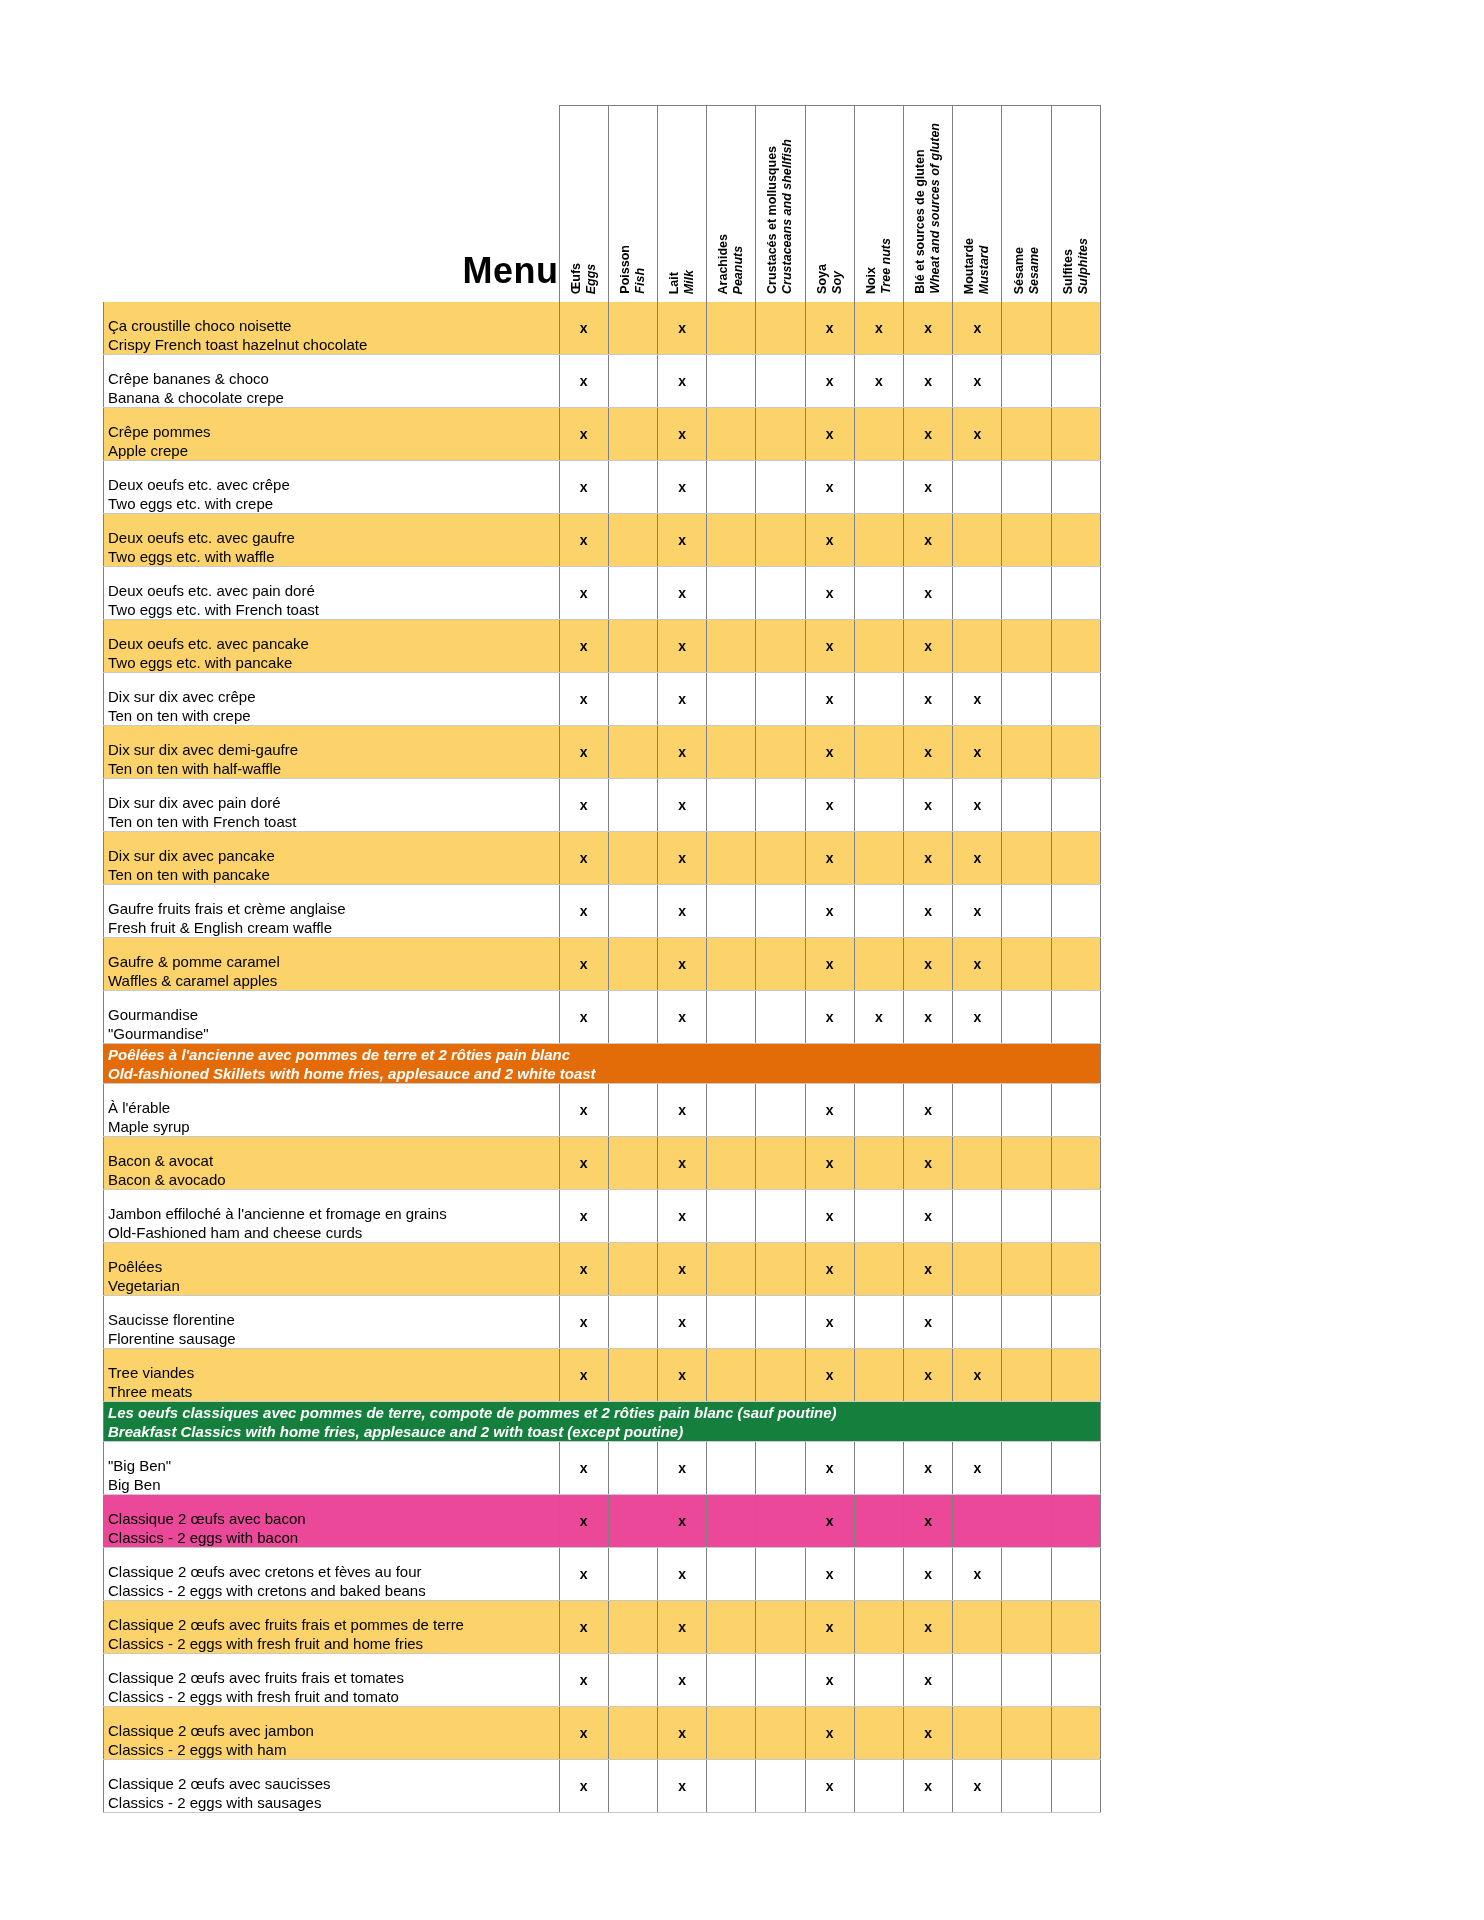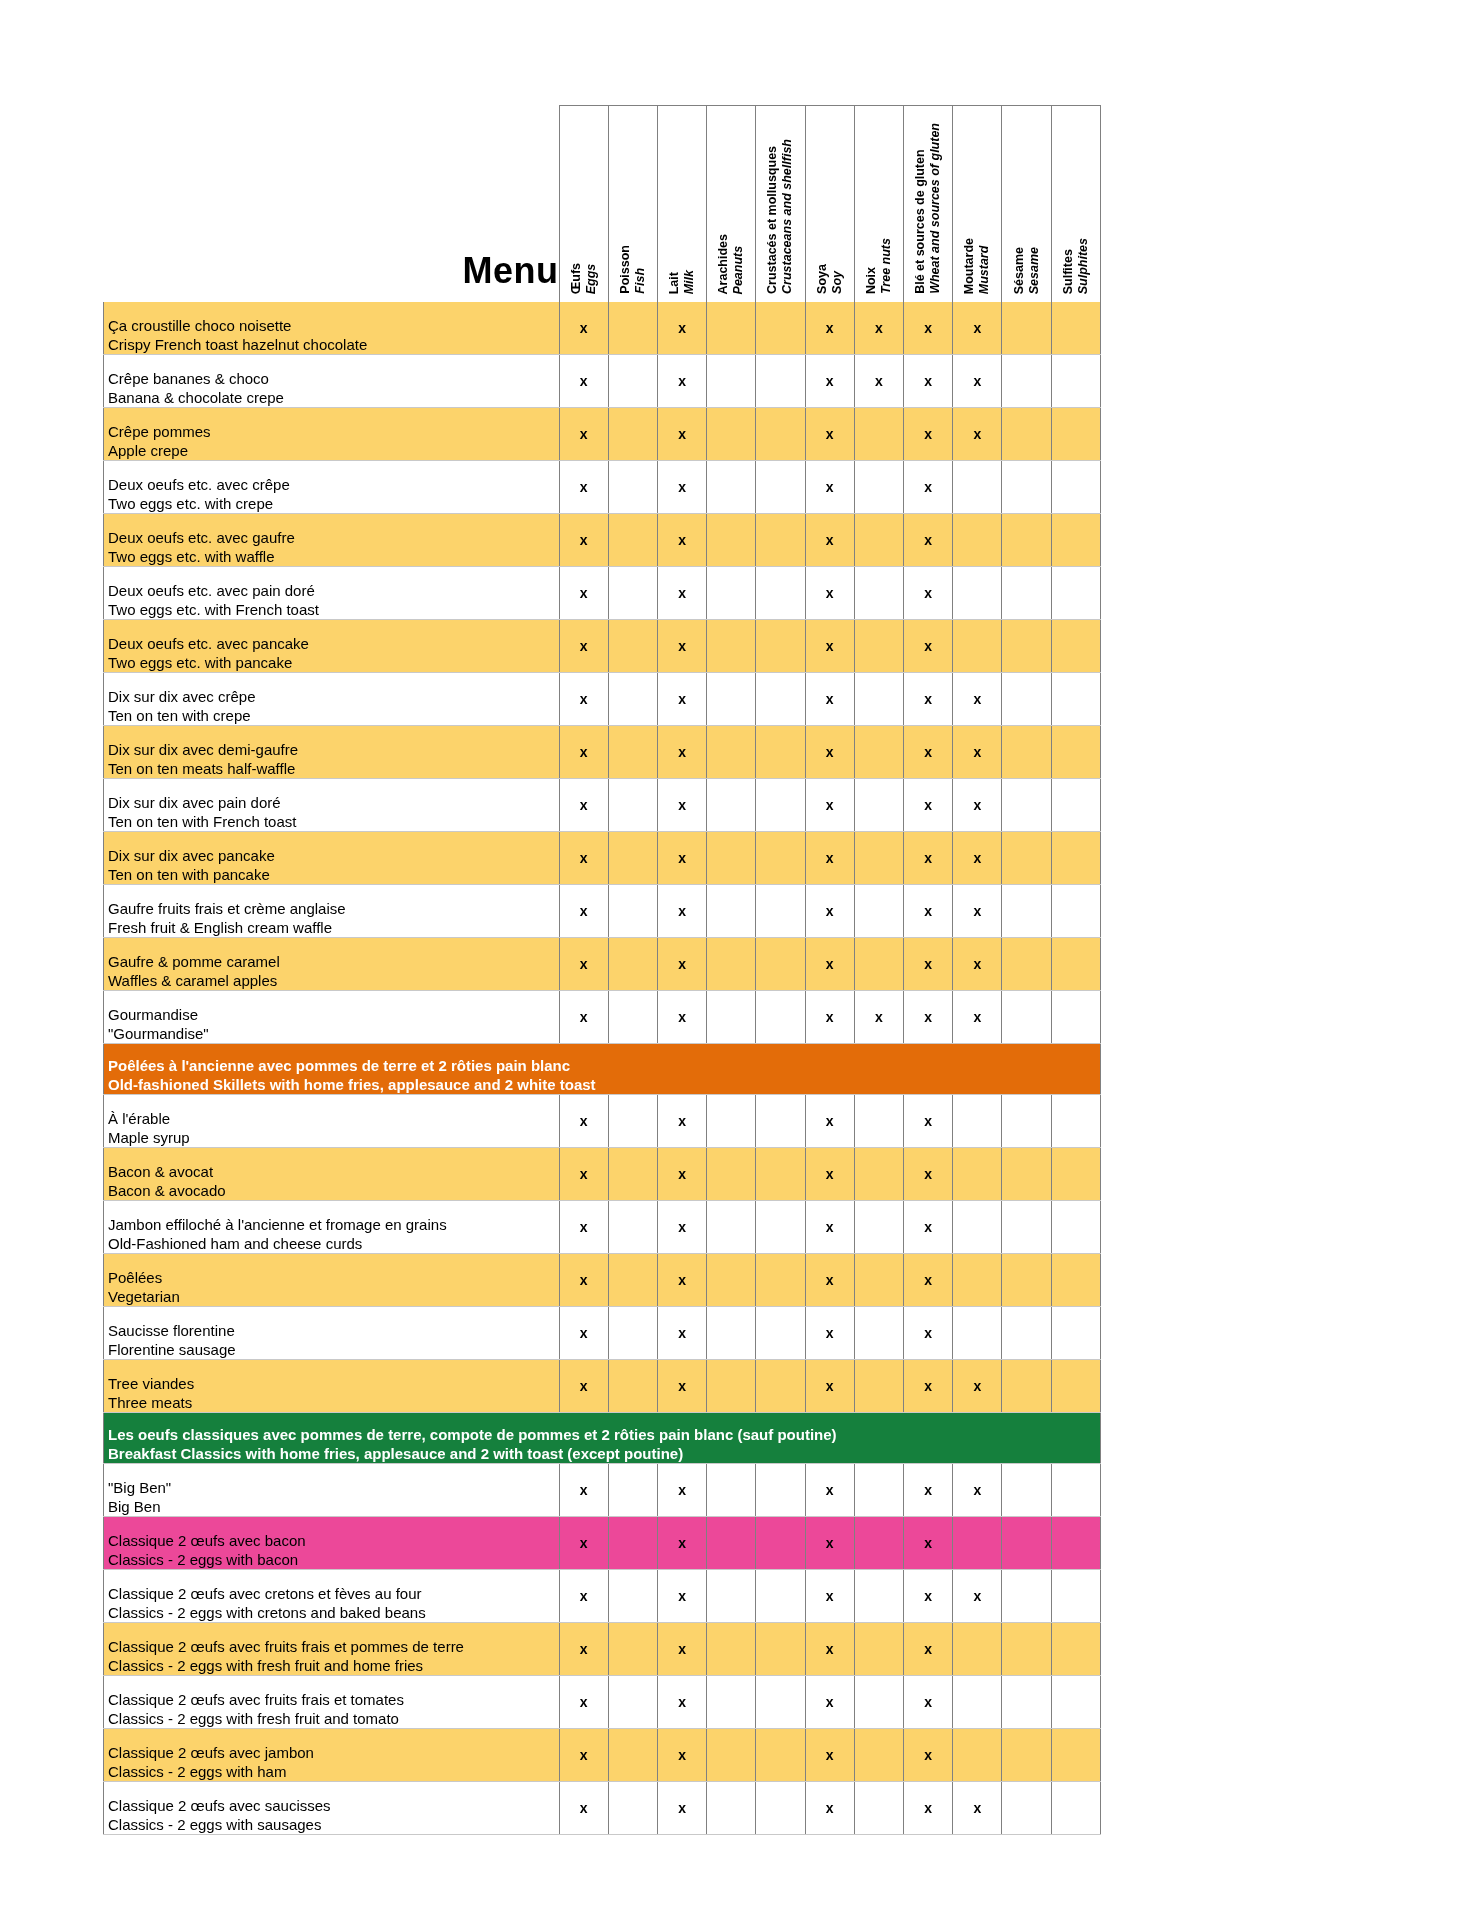--- a/index.html
+++ b/index.html
@@ -33,23 +33,24 @@
   }
   .item-line { line-height:19px; white-space:nowrap; overflow:hidden; }
 
   .mark-cell {
     text-align:center; vertical-align:middle; font-weight:bold; font-size:14px;
     border-left:1px solid #808080; border-right:1px solid #808080; border-bottom:1px solid #c9c9c9;
     height:38px;
   }
 
   .section-cell {
-    padding:12px 4px 0 4px; font-weight:bold; font-size:15px; height:38px;
+    padding:1px 4px 0 4px; font-weight:bold; font-size:15px; height:38px;
     border-left:1px solid #808080; border-right:1px solid #808080; border-bottom:1px solid #c9c9c9;
     vertical-align:middle;
+    font-style:italic;
   }
   .sec-line { line-height:19px; white-space:nowrap; overflow:hidden; }
 </style>
 </head>
 <body>
 
 <div class="page">
   <table class="allergen-table">
     <thead>
       <tr id="header-row">
@@ -259,21 +260,21 @@
           <td class="mark-cell">x</td>
           <td class="mark-cell"></td>
           <td class="mark-cell">x</td>
           <td class="mark-cell">x</td>
           <td class="mark-cell"></td>
           <td class="mark-cell"></td>
         </tr>
         <tr style="background: rgb(252, 211, 107);">
           <td class="menu-cell">
             <div class="item-line">Dix sur dix avec demi-gaufre</div>
-            <div class="item-line">Ten on ten meats half-waffle</div>
+            <div class="item-line">Ten on ten with half-waffle</div>
           </td>
           <td class="mark-cell">x</td>
           <td class="mark-cell"></td>
           <td class="mark-cell">x</td>
           <td class="mark-cell"></td>
           <td class="mark-cell"></td>
           <td class="mark-cell">x</td>
           <td class="mark-cell"></td>
           <td class="mark-cell">x</td>
           <td class="mark-cell">x</td>

